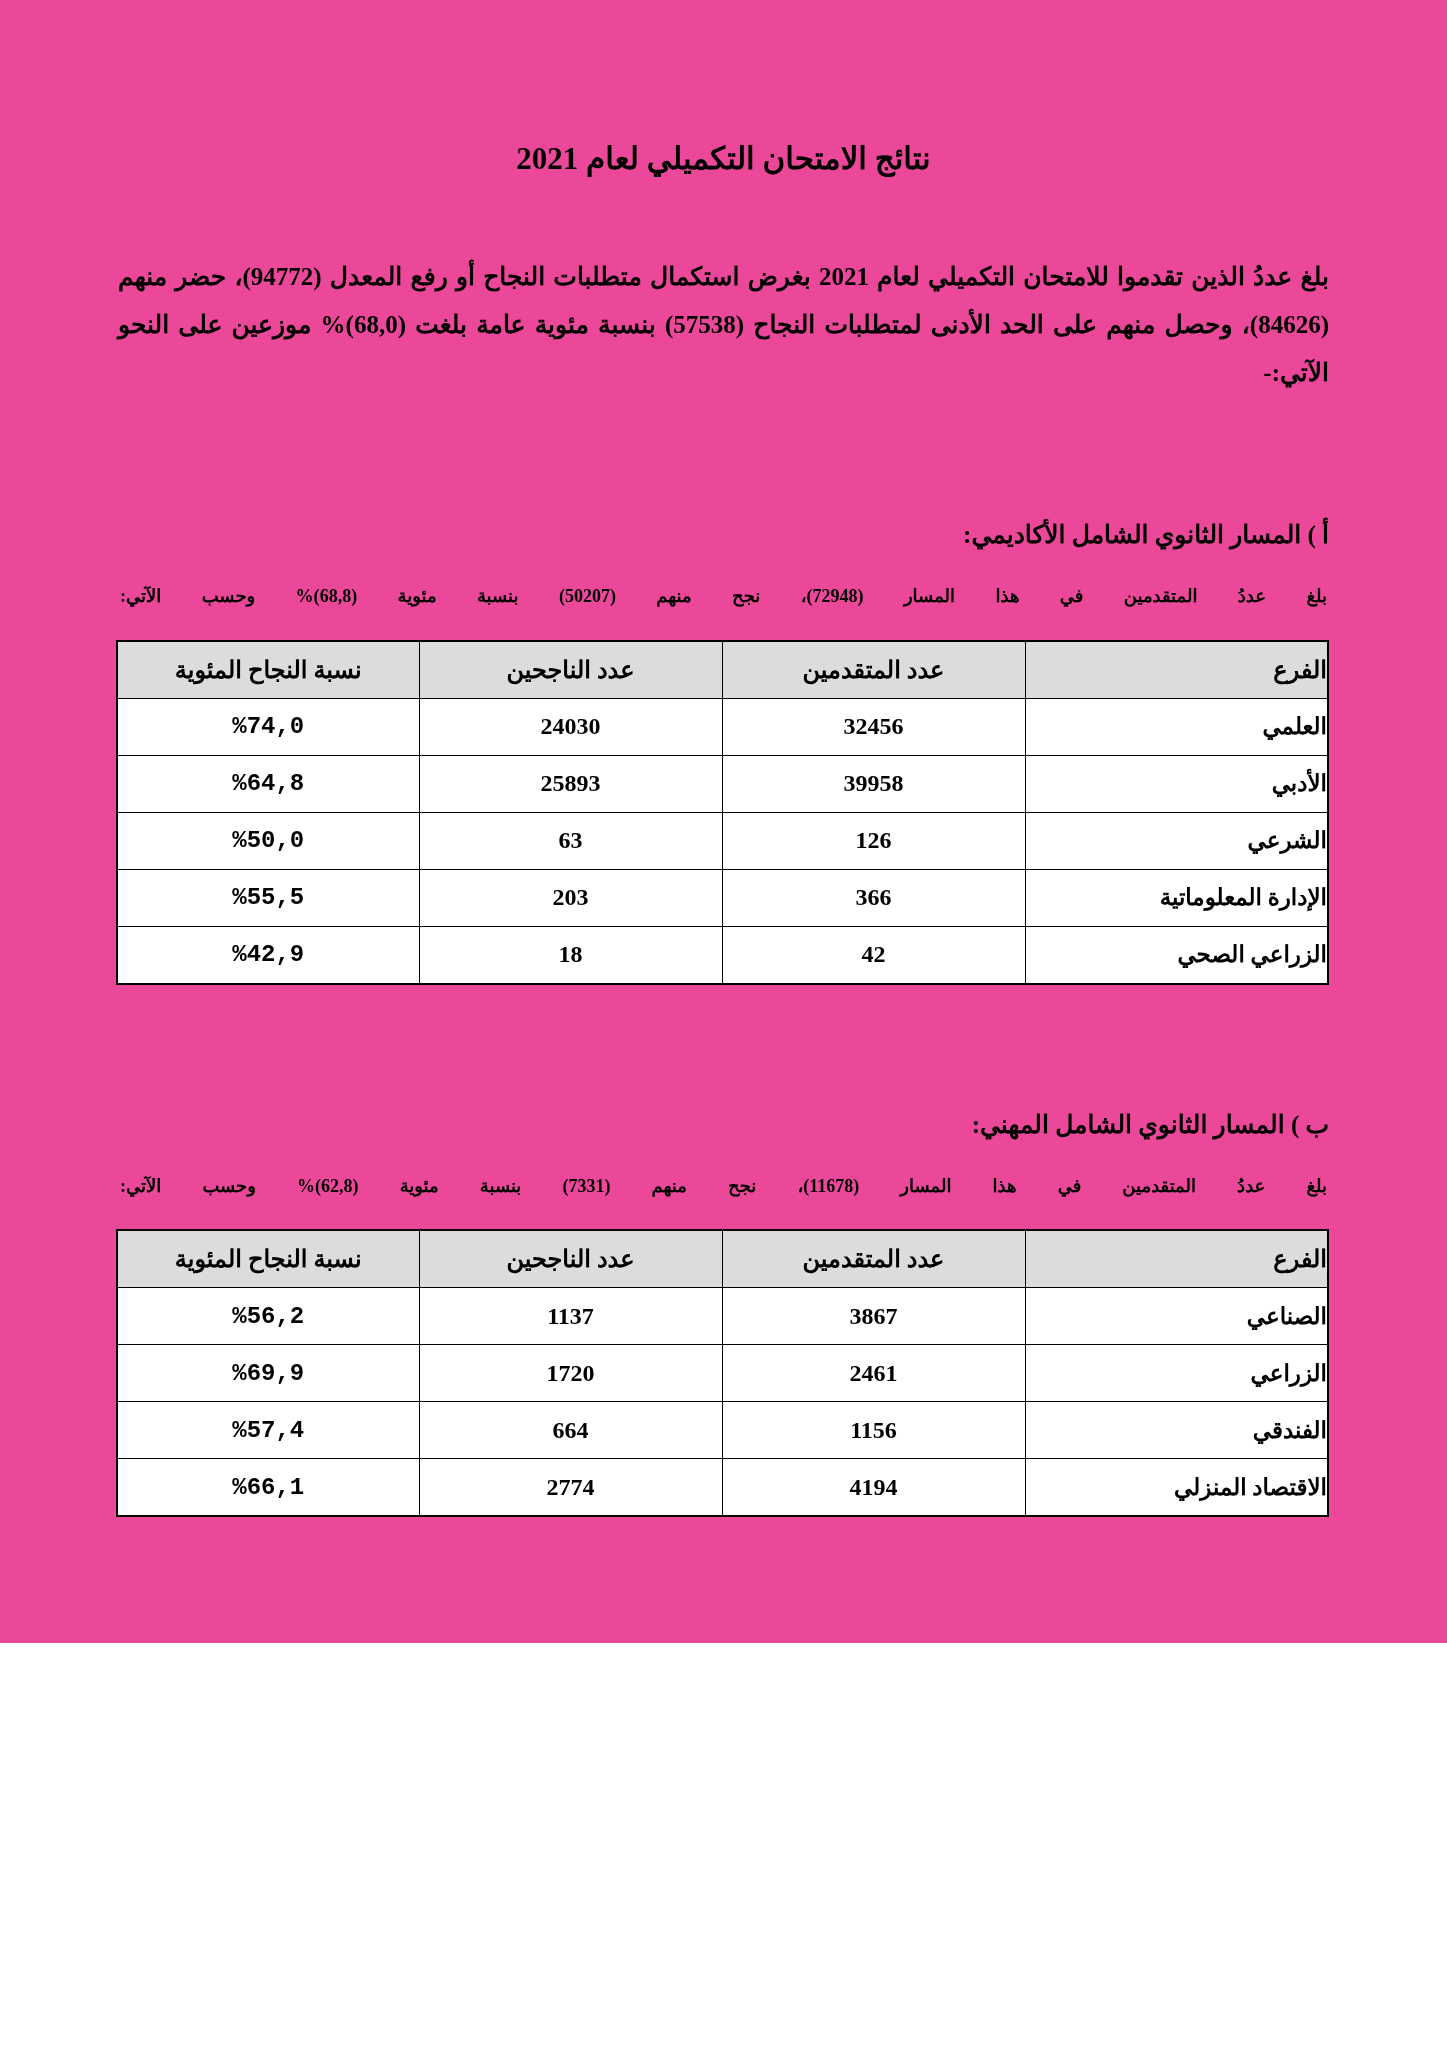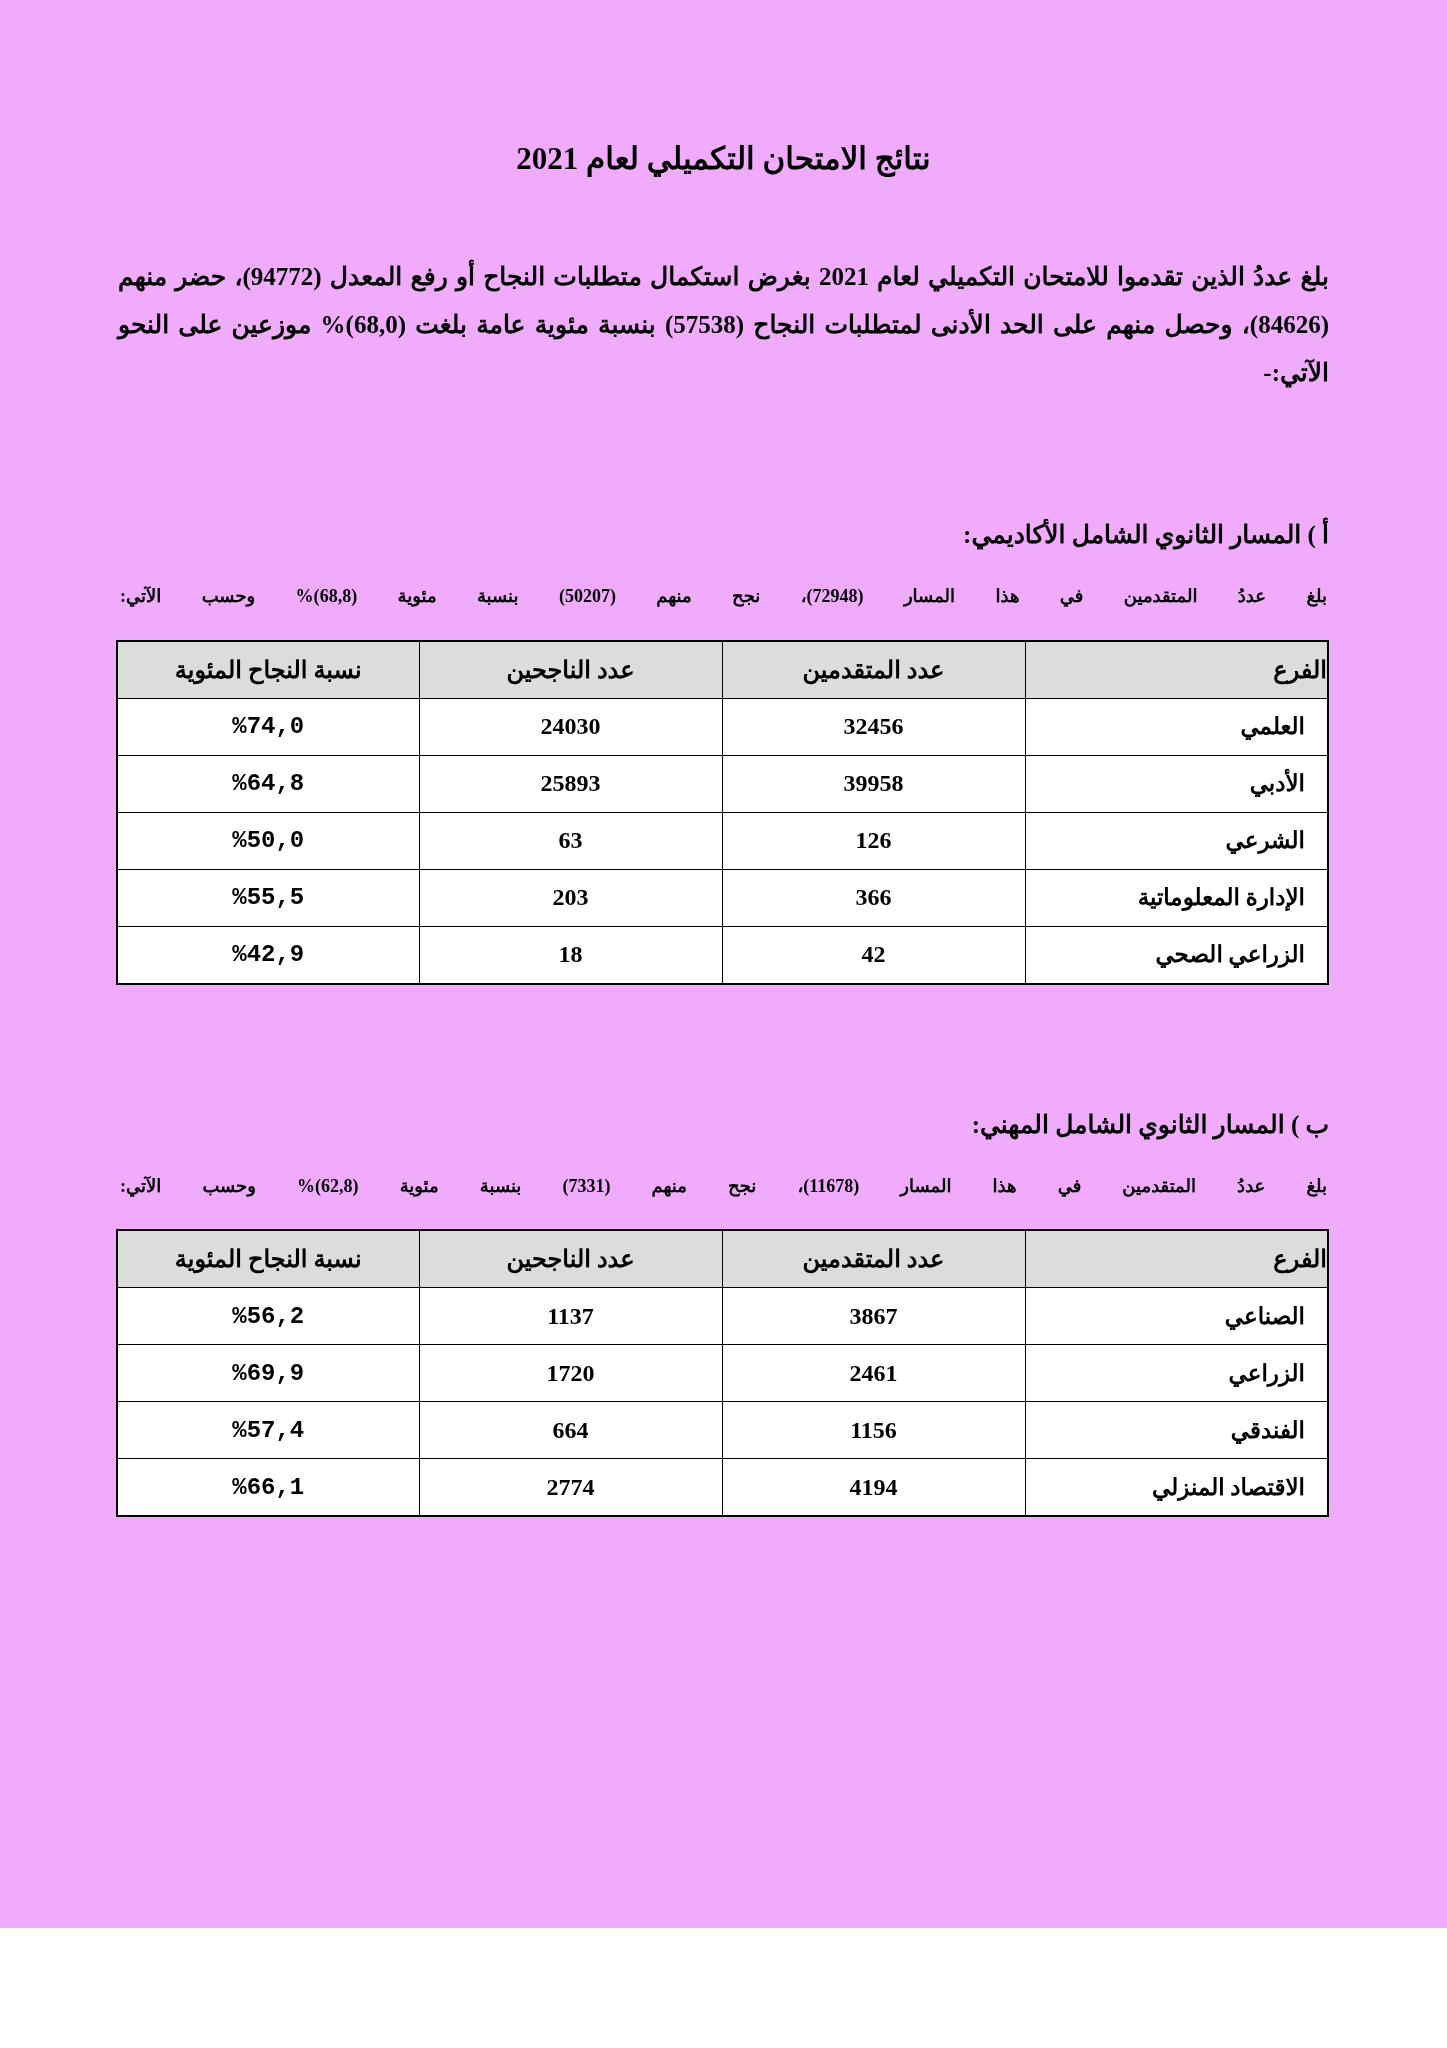--- a/index.html
+++ b/index.html
@@ -11,24 +11,24 @@
   body {
     width: 1447px;
     height: 2048px;
     font-family: "Liberation Serif", "DejaVu Serif", serif;
     color: #000000;
     -webkit-font-smoothing: antialiased;
   }
   .page {
     position: relative;
     width: 1447px;
-    height: 1928px;
+    height: 1643px;
     box-sizing: border-box;
     padding: 0 118px;
-    background: #f0abfc;
+    background: #ec4899;
   }
 
   
   .doc-title {
     margin: 0;
     padding-top: 140px;
     text-align: center;
     font-size: 31px;
     font-weight: bold;
     letter-spacing: 0;
@@ -107,21 +107,20 @@
 
   table.results tbody td {
     height: 56px;
     font-size: 24px;
     font-weight: bold;
     text-align: center;
     background: #ffffff;
   }
   table.results tbody td.cell-branch {
     text-align: right;
-    padding-right: 22px;
     font-size: 23px;
   }
   table.results tbody td.cell-num {
     font-family: "Liberation Serif", "DejaVu Serif", serif;
     direction: ltr;
   }
   table.results tbody td.cell-rate {
     direction: rtl;
     font-family: Liberation Mono, monospace;
   }

